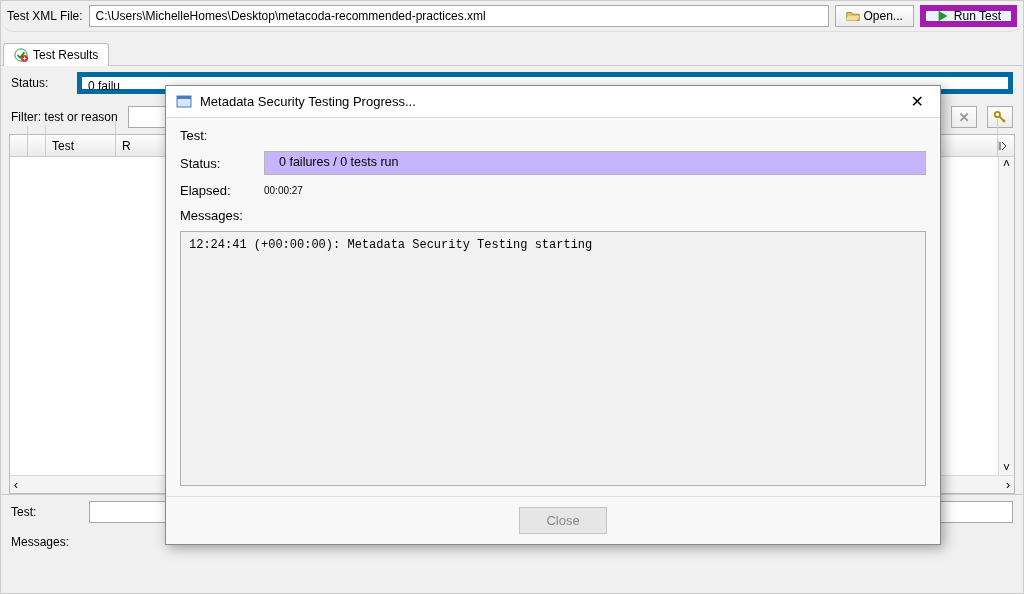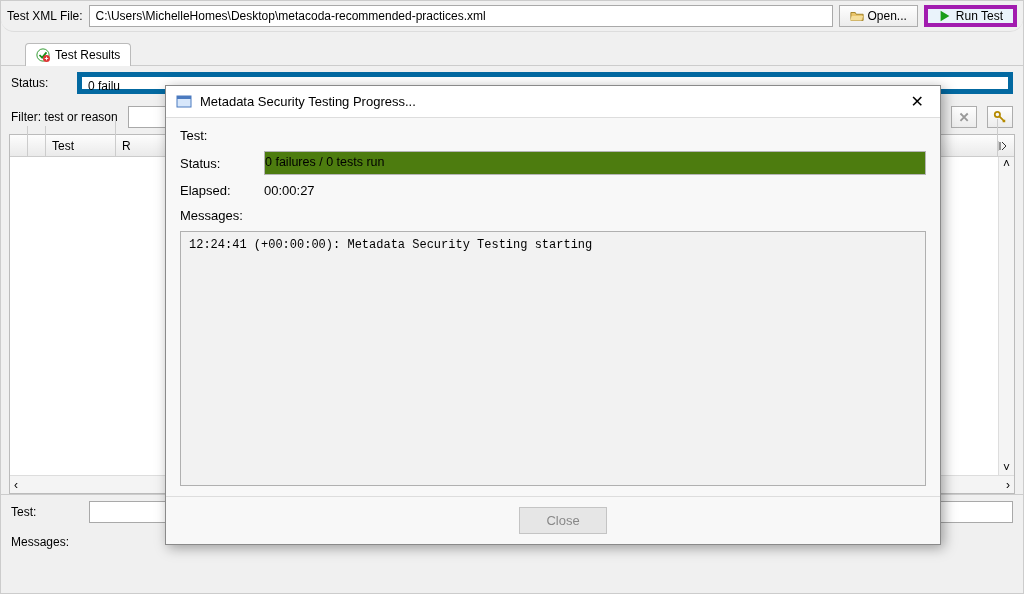--- a/index.html
+++ b/index.html
@@ -41,29 +41,29 @@
       align-items: center;
       gap: 4px;
       border: 1px solid #adadad;
       background: linear-gradient(#fefefe,#ececec);
       padding: 2px 10px;
       height: 22px;
       cursor: pointer;
       font-size: 12px;
     }
     .btn.primary-run {
-      border: 4px solid #a21caf;
+      border: 6px solid #a21caf;
       background: #eaf3fb;
     }
     .btn .icon { width: 14px; height: 14px; display:inline-block; }
     
     .tab-strip {
       display: flex;
       align-items: flex-end;
-      padding: 6px 10px 0 24px;
+      padding: 6px 10px 0 2px;
       border-bottom: 1px solid #ccc;
       height: 34px;
     }
     .tab {
       display: inline-flex;
       align-items: center;
       gap: 5px;
       border: 1px solid #bbb;
       border-bottom: none;
       background: #fafafa;
@@ -160,23 +160,23 @@
       display:flex; align-items:center; justify-content:space-between;
       background:#fff; height:32px; padding:0 10px;
       border-bottom:1px solid #ddd;
     }
     .dialog-titlebar .title-left { display:flex; align-items:center; gap:8px; font-size:13px; }
     .dialog-titlebar .close-x { font-size:16px; cursor:pointer; padding:0 6px; }
     .dialog-body { padding: 10px 14px; flex:1; display:flex; flex-direction:column; gap:8px; }
     .dlg-row { display:flex; align-items:center; gap:12px; }
     .dlg-row .dlg-label { width:72px; font-size:13px; }
     .dlg-status-box {
-      flex:1; border:1px solid #b5b5b5; background:#4d7c0f; padding:3px 0; height:24px; font-size:12.5px;
-    }
-    .dlg-elapsed { font-size:13px; }
+      flex:1; border:1px solid #b5b5b5; background:#c4b5fd; padding:3px 14px; height:24px; font-size:12.5px;
+    }
+    .dlg-elapsed { font-size:10px; }
     .dlg-progress { flex:1; position:relative; height:16px; border:1px solid #bbb; background:#e9e9e9; }
     .dlg-progress .stripe {
       position:absolute; right:0; top:0; bottom:0; width:28px;
       background: repeating-linear-gradient(90deg,#22c02a,#22c02a 6px,#5be262 6px,#5be262 12px);
     }
     .dlg-messages-label { font-size:13px; margin-top:2px; }
     .dlg-messages {
       flex:1; border:1px solid #b0b0b0; background:#f2f2f2; padding:6px 8px;
       font-family: "Courier New", monospace; font-size:12px; white-space:pre;
     }

